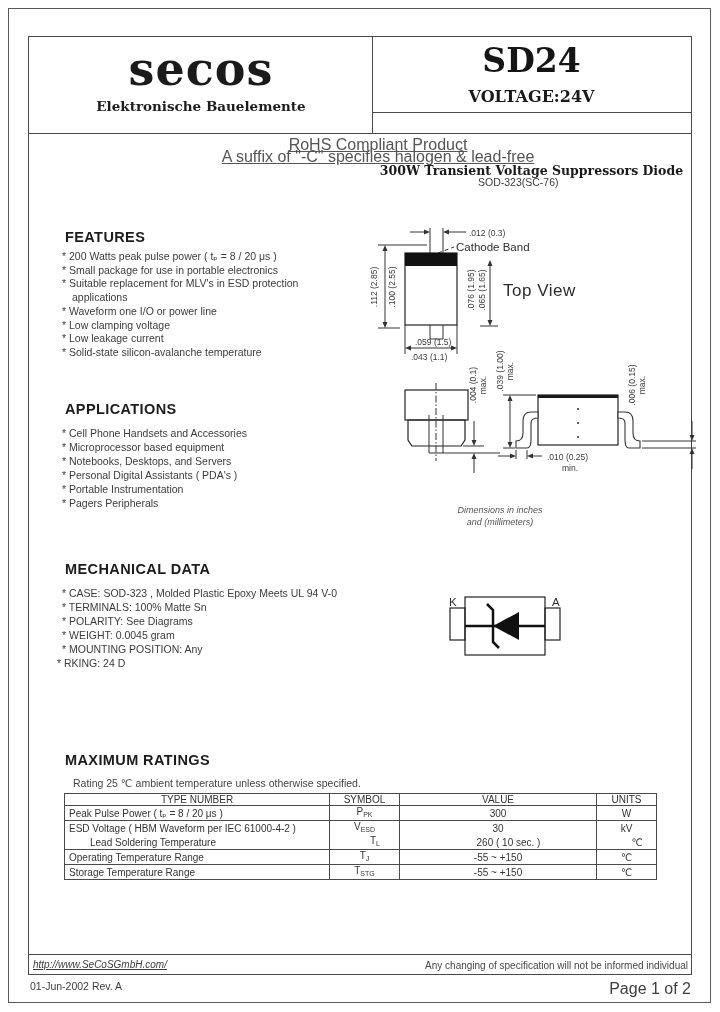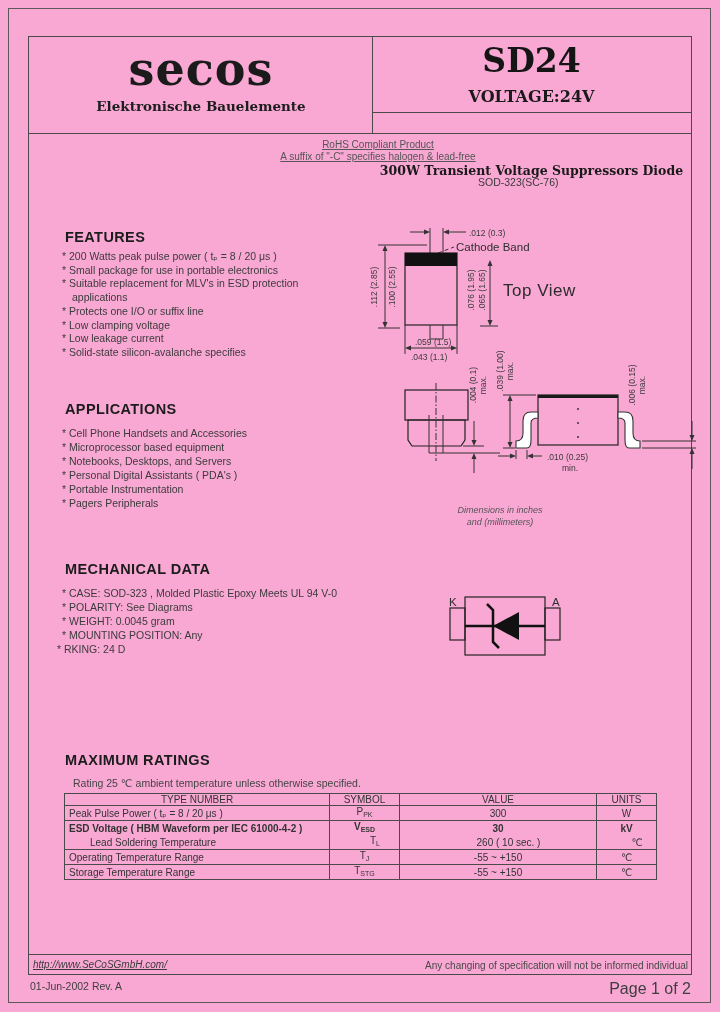--- a/index.html
+++ b/index.html
@@ -1,18 +1,18 @@
 <!DOCTYPE html>
 <html><head>
 <meta charset="utf-8">
 <style>
   * { margin:0; padding:0; box-sizing:border-box; }
   html,body { background:#e8e8e8; }
   #doc {
-    position:relative; width:720px; height:1012px; background:#f9a8d4;
+    position:relative; width:720px; height:1012px; background:#ffffff;
     font-family:"Liberation Sans","DejaVu Sans",sans-serif; color:#333;
     overflow:hidden; margin:0 auto;
   }
   .outer-border { position:absolute; left:8px; top:8px; width:703px; height:995px; border:1px solid #5a5a5a; }
   .frame { position:absolute; left:28px; top:36px; width:664px; height:939px; border:1px solid #4a4a4a; }
   .v-divider { position:absolute; left:372px; top:37px; height:96px; border-left:1px solid #4a4a4a; }
   .header-rule { position:absolute; left:29px; top:133px; width:662px; border-top:1px solid #4a4a4a; }
   .title-rule { position:absolute; left:373px; top:112px; width:318px; border-top:1px solid #4a4a4a; }
 
   .logo-wrap { position:absolute; left:30px; top:44px; width:342px; text-align:center; }
@@ -26,38 +26,38 @@
   }
   .logo-sub { margin-top:4px; font:bold 13.5px "DejaVu Serif","Liberation Serif",serif; color:#1d1d1d; }
 
   .title-wrap { position:absolute; left:372px; top:42px; width:319px; text-align:center; }
   .part-no { font:bold 33px/38px "DejaVu Serif","Liberation Serif",serif; color:#151515; }
   .voltage { margin-top:7px; font:bold 16px "DejaVu Serif","Liberation Serif",serif; color:#1a1a1a; }
   .title-desc { position:absolute; left:372px; top:115px; width:319px; text-align:center;
                 font:bold 12.5px "DejaVu Serif","Liberation Serif",serif; color:#1a1a1a;margin-top:48px; }
 
   .rohs { position:absolute; left:28px; top:139px; width:664px; text-align:center;
-          font-size:10px; line-height:11.5px; color:#555;padding-left:36px; }
+          font-size:16px; line-height:11.5px; color:#555;padding-left:36px; }
   .rohs div { text-decoration:underline; }
 
   .pkg-name { position:absolute; left:478px; top:176px; font-size:10.5px; color:#3a3a3a; }
 
   .sec-title { position:absolute; font:bold 14.5px "Liberation Sans","DejaVu Sans",sans-serif;
                color:#1c1c1c; letter-spacing:.4px; }
   .plist { position:absolute; left:62px; width:310px; font-size:10.5px; line-height:13.7px; color:#3b3b3b; }
   .plist .cont { padding-left:10px; }
 
   .ratings-note { position:absolute; left:65px; top:777px; font-size:10.5px; color:#444;padding-left:8px; }
 
   table.ratings { position:absolute; left:64px; top:793px; width:592px;
                   border-collapse:collapse; font-size:10px; color:#333; table-layout:fixed; }
   table.ratings td { border:1px solid #4a4a4a; padding:0 4px; height:12px; line-height:11px;
                      text-align:center; overflow:hidden; white-space:nowrap; }
   table.ratings td.lft { text-align:left; }
-  table.ratings tr.no-bot td { border-bottom:none;font-weight:bold; }
+  table.ratings tr.no-bot td { border-bottom:none; }
   table.ratings tr.no-top td { border-top:none;padding-left:25px; }
   .sub { font-size:7px; vertical-align:-2px; }
 
   .footer-rule { position:absolute; left:29px; top:954px; width:662px; border-top:1px solid #4a4a4a; }
   .footer-url { position:absolute; left:33px; top:959px; font-style:italic; font-size:10px; color:#3a3a3a;text-decoration:underline; }
   .footer-disc { position:absolute; right:32px; top:960px; font-size:10px; color:#474747; }
   .footer-date { position:absolute; left:30px; top:980px; font-size:10.5px; color:#3e3e3e; }
   .footer-page { position:absolute; right:29px; top:980px; font-size:16px; color:#3e3e3e; }
 
   svg { position:absolute; overflow:visible; }
@@ -96,39 +96,40 @@
   </div>
 
   <div class="pkg-name">SOD-323(SC-76)</div>
 
   <div class="sec-title" style="left:65px;top:229px;">FEATURES</div>
   <div class="plist" style="top:250px;">
     <div>* 200 Watts peak pulse power ( tₚ = 8 / 20 μs )</div>
     <div>* Small package for use in portable electronics</div>
     <div>* Suitable replacement for MLV's in ESD protection</div>
     <div class="cont">applications</div>
-    <div>* Protects one I/O or suffix line</div>
+    <div>* Waveform one I/O or power line</div>
     <div>* Low clamping voltage</div>
     <div>* Low leakage current</div>
-    <div>* Solid-state silicon-avalanche specifies</div>
+    <div>* Solid-state silicon-avalanche temperature</div>
   </div>
 
   <div class="sec-title" style="left:65px;top:401px;">APPLICATIONS</div>
   <div class="plist" style="top:426px;line-height:14px;">
     <div>* Cell Phone Handsets and Accessories</div>
     <div>* Microprocessor based equipment</div>
     <div>* Notebooks, Desktops, and Servers</div>
     <div>* Personal Digital Assistants ( PDA's )</div>
     <div>* Portable Instrumentation</div>
     <div>* Pagers Peripherals</div>
   </div>
 
   <div class="sec-title" style="left:65px;top:561px;">MECHANICAL DATA</div>
   <div class="plist" style="top:586px;line-height:14px;width:330px;">
     <div>* CASE: SOD-323 , Molded Plastic Epoxy Meets UL 94 V-0</div>
+    <div>* TERMINALS: 100% Matte Sn</div>
     <div>* POLARITY: See Diagrams</div>
     <div>* WEIGHT: 0.0045 gram</div>
     <div>* MOUNTING POSITION: Any</div>
     <div style="margin-left:-5px;">* RKING: 24 D</div>
   </div>
 
   <svg id="drawing" style="left:370px;top:195px;" width="330" height="345" viewBox="0 0 330 345">
 
     <line class="ln" x1="60" y1="33" x2="60" y2="58"></line>
     <line class="ln" x1="73" y1="33" x2="73" y2="58"></line>

